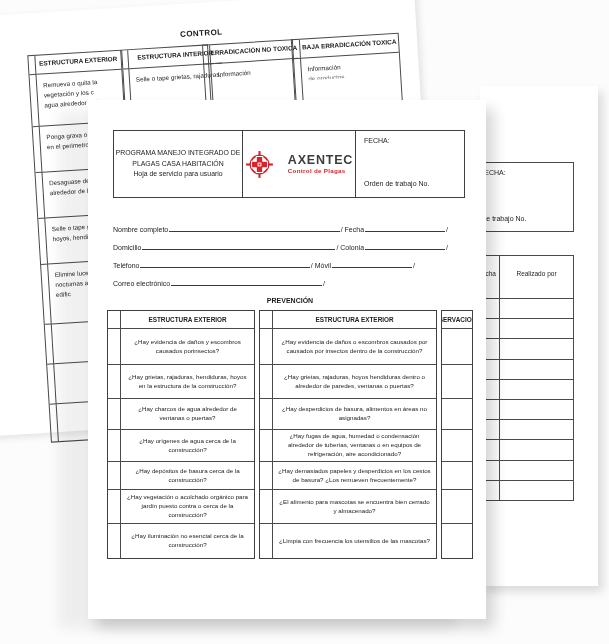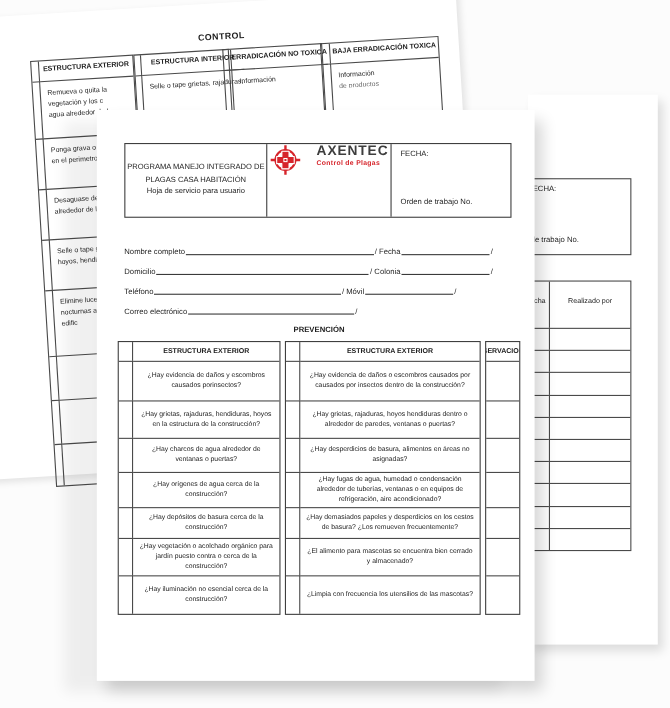--- a/index.html
+++ b/index.html
@@ -45,21 +45,21 @@
   .cpt div{white-space:nowrap;}
   .cp-clip{height:6px;overflow:hidden;color:#6a6a6a;}
 
   
   #front-page{left:88px;top:100px;width:398px;height:519px;z-index:30;
               box-shadow:8px 9px 13px rgba(0,0,0,0.16),-30px 10px 12px rgba(0,0,0,0.06);}
   .fp-header{position:absolute;left:25px;top:30px;width:350px;height:66px;
              border:1.2px solid #3f3f3f;display:flex;}
   .fp-hcell1{width:128px;border-right:1.2px solid #3f3f3f;display:flex;flex-direction:column;
              justify-content:center;align-items:center;text-align:center;font-size:6.9px;line-height:1.5;}
-  .fp-hcell2{width:112px;border-right:1.2px solid #3f3f3f;display:flex;align-items:flex-start;justify-content:center;gap:14px;}
+  .fp-hcell2{width:112px;border-right:1.2px solid #3f3f3f;display:flex;align-items:center;justify-content:center;gap:14px;}
   .fp-hcell3{flex:1;display:flex;flex-direction:column;padding:6px 8px 10px 8px;font-size:7px;}
   .fp-orden{margin-top:auto;}
   .brand-name{font-size:12.5px;font-weight:bold;color:#3d3d3d;letter-spacing:0.8px;line-height:1;}
   .brand-tag{font-size:6.2px;font-weight:bold;color:#d6242b;letter-spacing:0.3px;margin-top:1px;}
 
   .fp-fields{position:absolute;left:25px;top:122px;width:335px;font-size:7px;}
   .frow{display:flex;align-items:flex-end;height:11px;margin-bottom:7px;}
   .fline{flex:1;border-bottom:1px solid #3a3a3a;height:1px;margin:0 1px 1px 1px;}
   .fline2{width:80px;border-bottom:1px solid #3a3a3a;height:1px;margin:0 1px 1px 1px;}
   .frow.w3{width:302px;}

